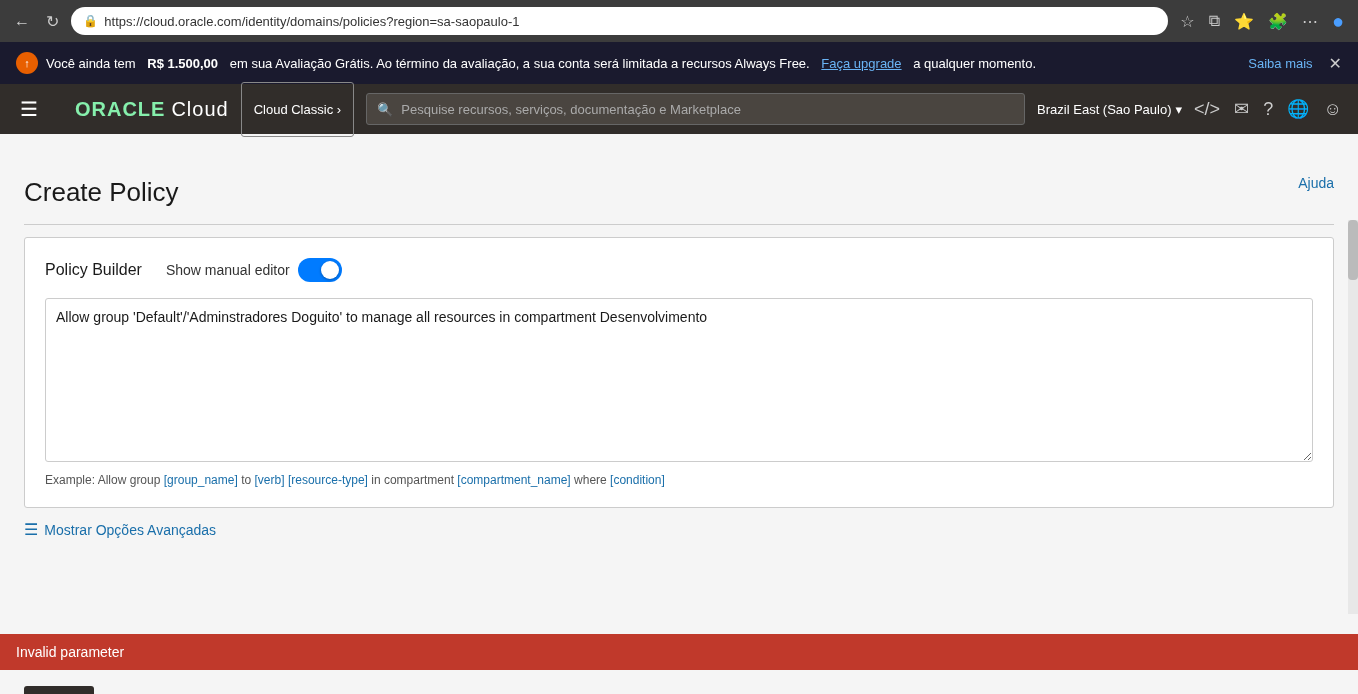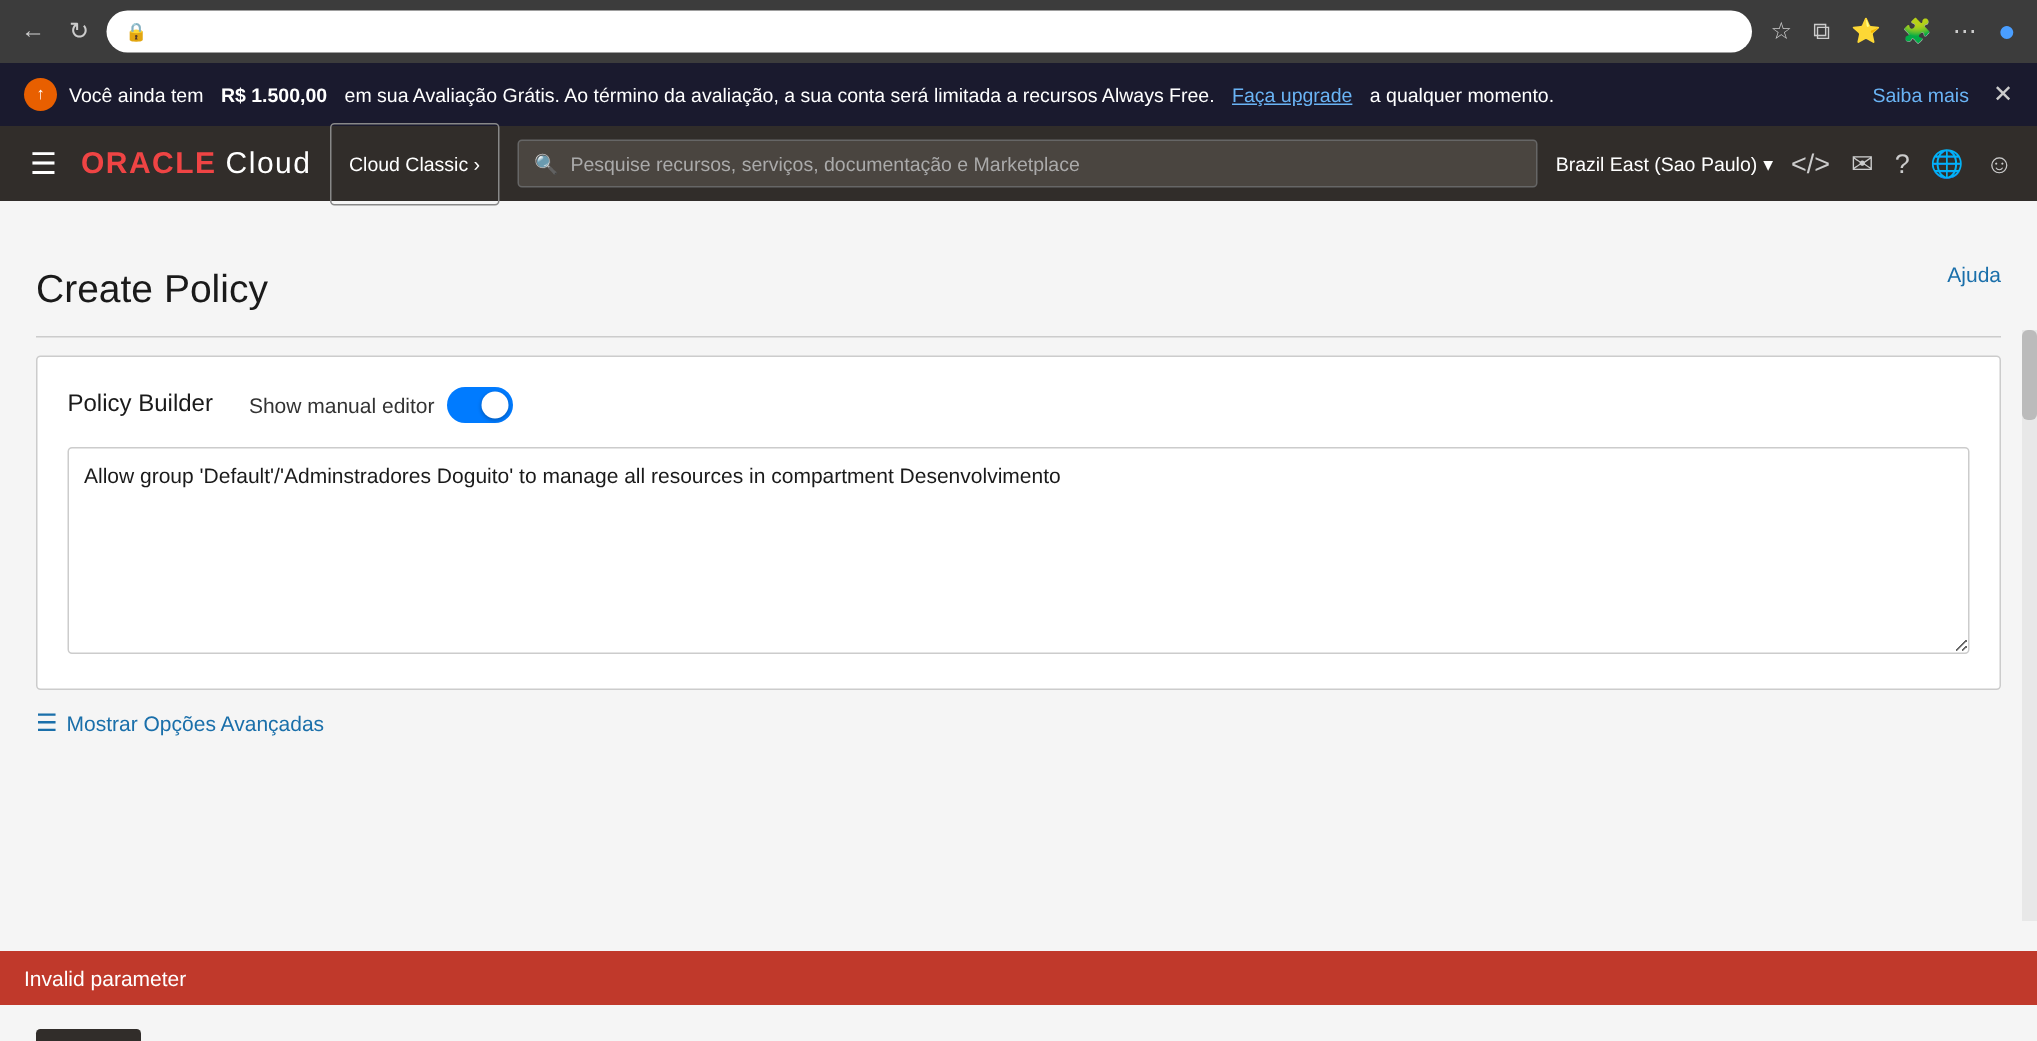--- a/index.html
+++ b/index.html
@@ -67,21 +67,21 @@
     .oracle-header {
       background: #312d2a;
       height: 50px;
       display: flex;
       align-items: center;
       padding: 0 16px;
       gap: 12px;
     }
     .hamburger { color: #fff; font-size: 20px; cursor: pointer; padding: 4px; }
     .oracle-logo { color: #fff; font-size: 20px; font-weight: 300; letter-spacing: 1px; display: flex; align-items: center; gap: 2px; }
-    .oracle-logo span.oracle { color: #ef4444; font-weight: 700; }
+    .oracle-logo span.oracle { color: #86efac; font-weight: 700; margin-left: 21px; }
     .cloud-classic-btn {
       border: 1px solid #888;
       color: #fff;
       background: transparent;
       padding: 19px 12px;
       border-radius: 3px;
       font-size: 13px;
       cursor: pointer;
       display: flex; align-items: center; gap: 4px;
     }
@@ -181,21 +181,21 @@
       height: 18px;
       position: absolute;
       top: 3px;
       left: 23px;
       box-shadow: 0 1px 3px rgba(0,0,0,0.3);
     }
 
     
     .policy-textarea {
       width: 100%;
-      height: 138px;
+      height: 164px;
       border: 1px solid #ccc;
       border-radius: 3px;
       padding: 10px;
       font-size: 14px;
       font-family: 'Segoe UI', Arial, sans-serif;
       resize: vertical;
       color: #1a1a1a;
       outline: none;
     }
 
@@ -277,20 +277,21 @@
     }
   </style>
 </head>
 <body>
 
 <div class="browser-bar">
   <button class="browser-nav-btn">←</button>
   <button class="browser-nav-btn">↻</button>
   <div class="address-bar">
     <span class="address-bar-lock">🔒</span>
+    <span>https://cloud.oracle.com/identity/domains/policies?region=sa-saopaulo-1</span>
   </div>
   <div class="browser-actions">
     <button class="browser-action-btn">☆</button>
     <button class="browser-action-btn">⧉</button>
     <button class="browser-action-btn">⭐</button>
     <button class="browser-action-btn">🧩</button>
     <button class="browser-action-btn">⋯</button>
     <button class="browser-action-btn" style="color:#4a9eff; font-size:20px;">●</button>
   </div>
 </div>
@@ -345,20 +346,31 @@
         <span>Show manual editor</span>
         <div class="toggle-switch">
           <div class="toggle-track"></div>
           <div class="toggle-thumb"></div>
         </div>
       </label>
     </div>
 
     <textarea class="policy-textarea" spellcheck="true" style="">Allow group 'Default'/'Adminstradores Doguito' to manage all resources in compartment Desenvolvimento</textarea>
 
+    <div class="example-text">
+      <span>Example: Allow group</span>
+      <a href="#">[group_name]</a>
+      <span>to</span>
+      <a href="#">[verb]</a>
+      <a href="#">[resource-type]</a>
+      <span>in compartment</span>
+      <a href="#">[compartment_name]</a>
+      <span>where</span>
+      <a href="#">[condition]</a>
+    </div>
   </div>
 
   <div class="advanced-options">
     <span class="advanced-icon">☰</span>
     <span>Mostrar Opções Avançadas</span>
   </div>
 </div>
 
 <div class="error-banner">
   <span>Invalid parameter</span>

